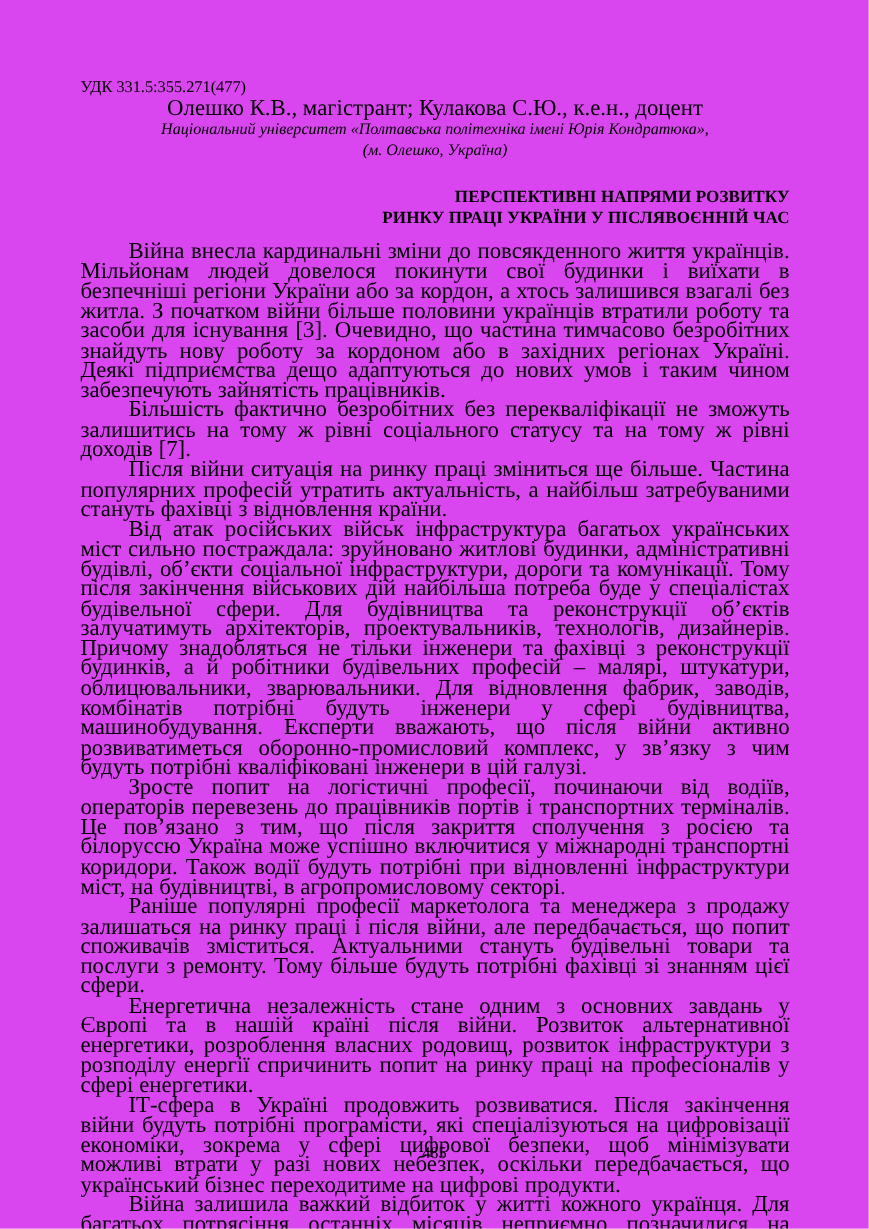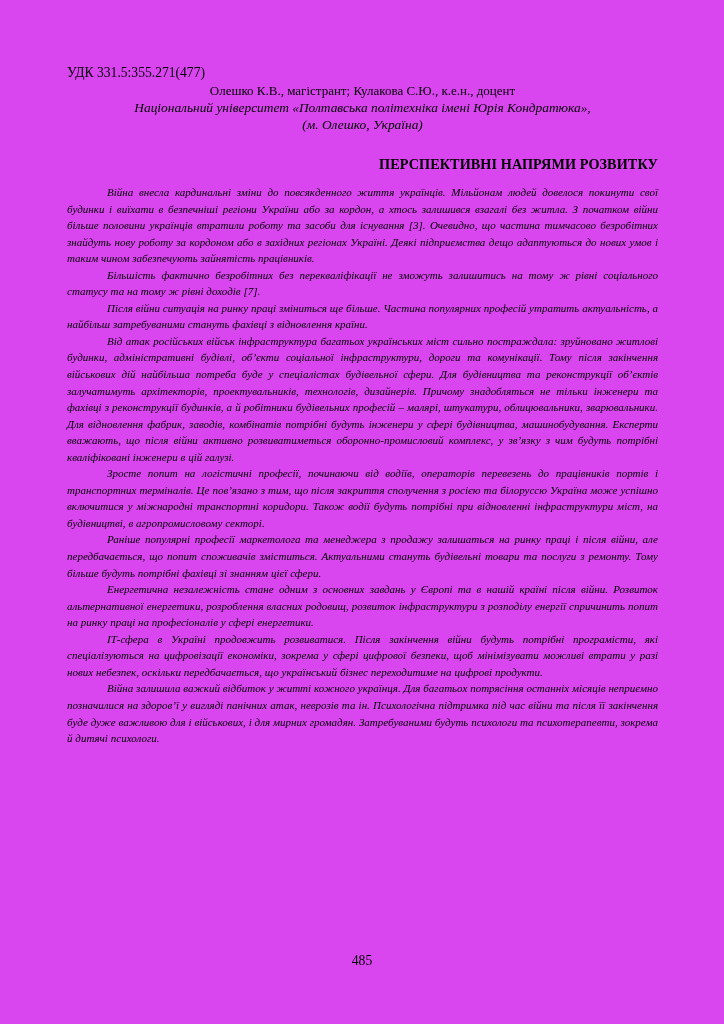--- a/index.html
+++ b/index.html
@@ -29,21 +29,21 @@
     top: 64px;
     width: 591px;
   }
   .udk {
     font-size: 13.6px;
     line-height: 17px;
     text-align: left;
     white-space: nowrap;
   }
   .byline {
-    font-size: 13px;
+    font-size: 19px;
     line-height: 17px;
     text-align: center;
     margin-top: 1px;
   }
   .affil {
     font-size: 13.4px;
     line-height: 17px;
     text-align: center;
     font-style: italic;
   }
@@ -63,28 +63,27 @@
   }
   .title-line {
     display: block;
     text-align: right;
   }
   .body-text {
     margin-top: 11px;
   }
   p.para {
     margin: 0;
-    font-size: 11px;
+    font-size: 19px;
     line-height: 16.55px;
     text-align: justify;
     text-justify: inter-word;
     text-indent: 40px;
     hyphens: none;
     word-spacing: 0.1px;
-    font-style: italic;
   }
   .pagenum {
     position: absolute;
     left: 0;
     right: 0;
     top: 952px;
     text-align: center;
     font-size: 13.6px;
     line-height: 17px;
   }
@@ -99,20 +98,21 @@
     <div class="udk">УДК 331.5:355.271(477)</div>
 
     <div class="byline">Олешко К.В., магістрант; Кулакова С.Ю., к.е.н., доцент</div>
 
     <div class="affil">Національний університет «Полтавська політехніка імені Юрія Кондратюка»,</div>
 
     <div class="affil-city">(м. Олешко, Україна)</div>
 
     <h1 class="title">
       <span class="title-line">ПЕРСПЕКТИВНІ НАПРЯМИ РОЗВИТКУ</span>
+      <span class="title-line">РИНКУ ПРАЦІ УКРАЇНИ У ПІСЛЯВОЄННІЙ ЧАС</span>
     </h1>
 
     <div class="body-text">
       <p class="para">Війна внесла кардинальні зміни до повсякденного життя українців. Мільйонам людей довелося покинути свої будинки і виїхати в безпечніші регіони України або за кордон, а хтось залишився взагалі без житла. З початком війни більше половини українців втратили роботу та засоби для існування [3]. Очевидно, що частина тимчасово безробітних знайдуть нову роботу за кордоном або в західних регіонах Україні. Деякі підприємства дещо адаптуються до нових умов і таким чином забезпечують зайнятість працівників.</p>
       <p class="para">Більшість фактично безробітних без перекваліфікації не зможуть залишитись на тому ж рівні соціального статусу та на тому ж рівні доходів [7].</p>
       <p class="para">Після війни ситуація на ринку праці зміниться ще більше. Частина популярних професій утратить актуальність, а найбільш затребуваними стануть фахівці з відновлення країни.</p>
       <p class="para">Від атак російських військ інфраструктура багатьох українських міст сильно постраждала: зруйновано житлові будинки, адміністративні будівлі, об’єкти соціальної інфраструктури, дороги та комунікації. Тому після закінчення військових дій найбільша потреба буде у спеціалістах будівельної сфери. Для будівництва та реконструкції об’єктів залучатимуть архітекторів, проектувальників, технологів, дизайнерів. Причому знадобляться не тільки інженери та фахівці з реконструкції будинків, а й робітники будівельних професій – малярі, штукатури, облицювальники, зварювальники. Для відновлення фабрик, заводів, комбінатів потрібні будуть інженери у сфері будівництва, машинобудування. Експерти вважають, що після війни активно розвиватиметься оборонно-промисловий комплекс, у зв’язку з чим будуть потрібні кваліфіковані інженери в цій галузі.</p>
       <p class="para">Зросте попит на логістичні професії, починаючи від водіїв, операторів перевезень до працівників портів і транспортних терміналів. Це пов’язано з тим, що після закриття сполучення з росією та білоруссю Україна може успішно включитися у міжнародні транспортні коридори. Також водії будуть потрібні при відновленні інфраструктури міст, на будівництві, в агропромисловому секторі.</p>
       <p class="para">Раніше популярні професії маркетолога та менеджера з продажу залишаться на ринку праці і після війни, але передбачається, що попит споживачів зміститься. Актуальними стануть будівельні товари та послуги з ремонту. Тому більше будуть потрібні фахівці зі знанням цієї сфери.</p>
       <p class="para">Енергетична незалежність стане одним з основних завдань у Європі та в нашій країні після війни. Розвиток альтернативної енергетики, розроблення власних родовищ, розвиток інфраструктури з розподілу енергії спричинить попит на ринку праці на професіоналів у сфері енергетики.</p>

